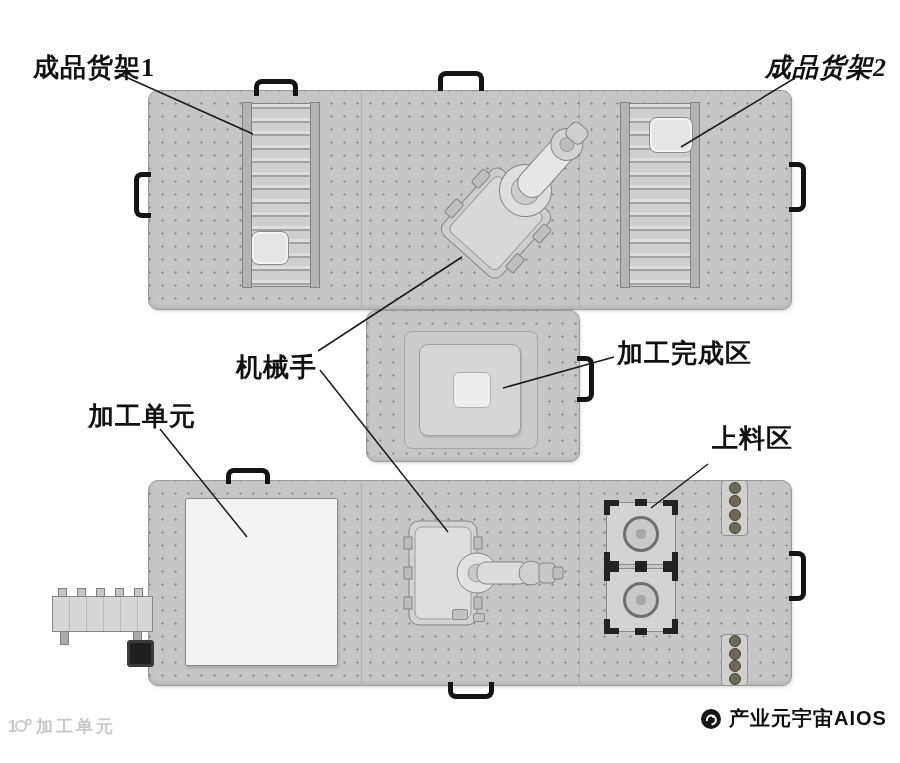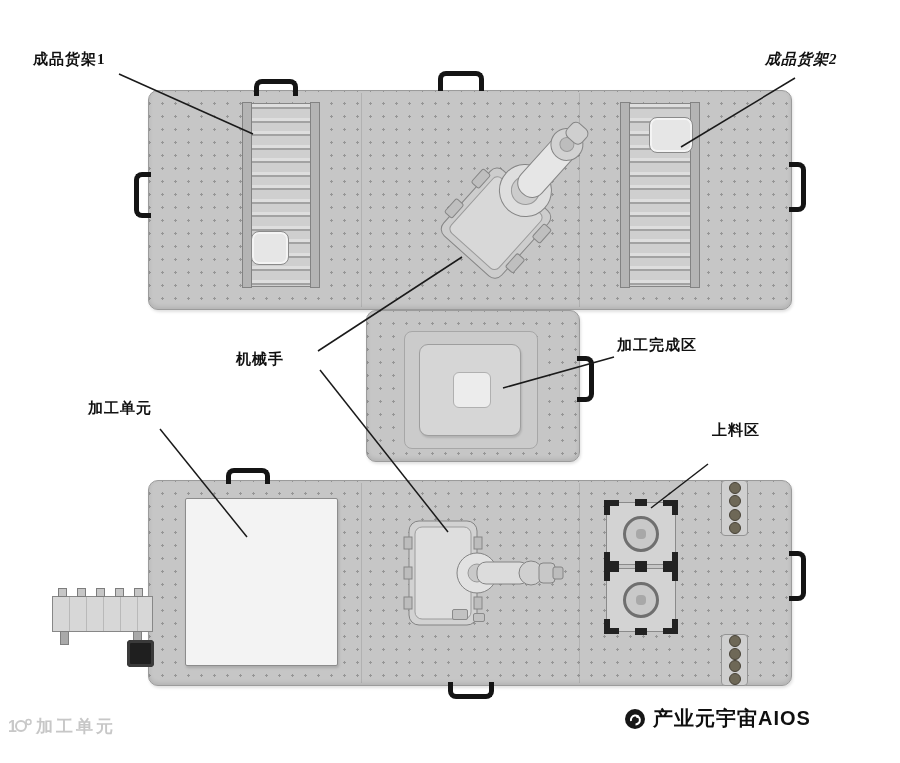--- a/index.html
+++ b/index.html
@@ -77,33 +77,33 @@
   
   .tray { position: absolute; background: #cfcfcf; border: 1px solid #949494; border-radius: 4px;
           display: flex; flex-direction: column; align-items: center; justify-content: space-evenly; }
   .slug { width: 12px; height: 12px; border-radius: 50%; background: var(--slug-color, #6e6857); border: 1px solid #474237; }
   
   .small-part { position: absolute; background: #c2c2c2; border: 1px solid #8a8a8a; border-radius: 2px; }
   
   .robot-svg { position: absolute; }
   
   .label {
-    position: absolute; font-size: 15px; font-weight: 600; color: var(--label-color, #111);
+    position: absolute; font-size: 26px; font-weight: 600; color: var(--label-color, #111);
     letter-spacing: 1px; white-space: nowrap;
   }
   .leader-svg { position: absolute; inset: 0; width: 900px; height: 763px; pointer-events: none;
                 color: var(--line-color, #1a1a1a); }
   
   .wm-left {
     position: absolute; left: 8px; top: 714px; display: flex; align-items: center; gap: 4px;
     color: var(--wm-left-color, #c7c7c7); font-size: 17px; font-weight: 700; letter-spacing: 3px;
     font-family: "Liberation Sans", sans-serif;
   }
   .wm-right {
-    position: absolute; left: 624px; top: 705px; display: flex; align-items: center; gap: 7px;
+    position: absolute; left: 700px; top: 705px; display: flex; align-items: center; gap: 7px;
     color: var(--wm-right-color, #0f0f0f); font-size: 20px; font-weight: 700; letter-spacing: 1px;
     font-family: "Liberation Sans", sans-serif;
   }
 </style>
 </head>
 <body style="--platform-bg: #c6c6c6; --platform-dot: #969696; --handle-color: #141414; --label-color: #111111; --line-color: #1a1a1a; --wm-left-color: #c7c7c7; --wm-right-color: #0f0f0f; --slug-color: #6e6857;">
 
 <div class="canvas">
 
   <div class="platform" style="left:148px; top:90px; width:644px; height:220px;">

